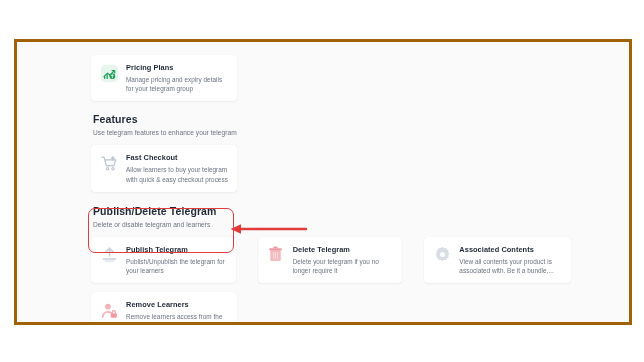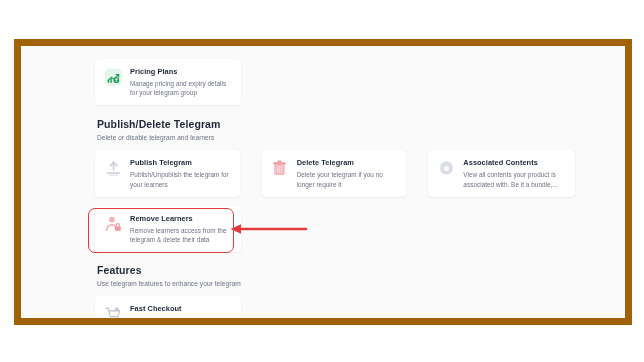--- a/index.html
+++ b/index.html
@@ -17,21 +17,21 @@
   }
 
   
   #app-panel {
     position: absolute;
     left: 14px;
     top: 39px;
     width: 618px;
     height: 286px;
     background: #fafafa;
-    border: 7px solid #a16207;
+    border: 3px solid #a16207;
     box-sizing: border-box;
     overflow: hidden;
   }
 
   .panel-inner {
     position: absolute;
     left: 74px;
     top: 0;
     width: 480px;
   }
@@ -157,20 +157,43 @@
           <div class="card-body">
             <div class="card-title">Pricing Plans</div>
             <div class="card-desc">Manage pricing and expiry details for your telegram group</div>
           </div>
         </div>
 
 
       </div>
     </div>
 
+    <div class="section" style="margin-top:12px;">
+      <div class="section-head">
+        <div class="section-title">Features</div>
+        <div class="section-sub">Use telegram features to enhance your telegram</div>
+      </div>
+      <div class="card-row" style="margin-top:7px;">
+        <div class="card">
+          <span class="card-icon">
+            <svg width="19" height="19" viewBox="0 0 24 24">
+              <path d="M2.5 4 h2.6 l2.8 10.6 h9.6 l2.3 -7.2 h-12.6" fill="none" stroke="#b9c1d0" stroke-width="1.5" stroke-linecap="round" stroke-linejoin="round"></path>
+              <circle cx="9.4" cy="18.6" r="1.5" fill="none" stroke="#b9c1d0" stroke-width="1.4"></circle>
+              <circle cx="16.4" cy="18.6" r="1.5" fill="none" stroke="#b9c1d0" stroke-width="1.4"></circle>
+              <path d="M16.2 3 v4.4 M14 5.2 h4.4" stroke="#b9c1d0" stroke-width="1.4" stroke-linecap="round"></path>
+            </svg>
+          </span>
+          <div class="card-body">
+            <div class="card-title">Fast Checkout</div>
+            <div class="card-desc">Allow learners to buy your telegram with quick &amp; easy checkout process</div>
+          </div>
+        </div>
+      </div>
+    </div>
+
     <div class="section" style="margin-top:13px;">
       <div class="section-head">
         <div class="section-title">Publish/Delete Telegram</div>
         <div class="section-sub">Delete or disable telegram and learners</div>
       </div>
       <div class="card-row" style="margin-top:7px;">
 
         <div class="card">
           <span class="card-icon">
             <svg width="19" height="19" viewBox="0 0 24 24">
@@ -222,43 +245,20 @@
             <svg width="19" height="19" viewBox="0 0 24 24">
               <circle cx="10" cy="7" r="3.6" fill="#f6b2b9"></circle>
               <path d="M3.4 20.4 c0 -3.9 3 -6.6 6.6 -6.6 c1.7 0 3.2 .6 4.4 1.6" fill="none" stroke="#f6b2b9" stroke-width="2.1" stroke-linecap="round"></path>
               <rect x="13.6" y="15.6" width="7.6" height="5.4" rx="1.1" fill="#f19aa3"></rect>
               <path d="M15.4 15.6 v-1.5 a2 2 0 0 1 4 0 v1.5" fill="none" stroke="#f19aa3" stroke-width="1.4"></path>
             </svg>
           </span>
           <div class="card-body">
             <div class="card-title">Remove Learners</div>
             <div class="card-desc">Remove learners access from the telegram &amp; delete their data</div>
-          </div>
-        </div>
-      </div>
-    </div>
-
-    <div class="section" style="margin-top:12px;">
-      <div class="section-head">
-        <div class="section-title">Features</div>
-        <div class="section-sub">Use telegram features to enhance your telegram</div>
-      </div>
-      <div class="card-row" style="margin-top:7px;">
-        <div class="card">
-          <span class="card-icon">
-            <svg width="19" height="19" viewBox="0 0 24 24">
-              <path d="M2.5 4 h2.6 l2.8 10.6 h9.6 l2.3 -7.2 h-12.6" fill="none" stroke="#b9c1d0" stroke-width="1.5" stroke-linecap="round" stroke-linejoin="round"></path>
-              <circle cx="9.4" cy="18.6" r="1.5" fill="none" stroke="#b9c1d0" stroke-width="1.4"></circle>
-              <circle cx="16.4" cy="18.6" r="1.5" fill="none" stroke="#b9c1d0" stroke-width="1.4"></circle>
-              <path d="M16.2 3 v4.4 M14 5.2 h4.4" stroke="#b9c1d0" stroke-width="1.4" stroke-linecap="round"></path>
-            </svg>
-          </span>
-          <div class="card-body">
-            <div class="card-title">Fast Checkout</div>
-            <div class="card-desc">Allow learners to buy your telegram with quick &amp; easy checkout process</div>
           </div>
         </div>
       </div>
     </div>
 
   </div>
 </div>
 
 <div id="annotation-layer">
   <div id="highlight-box"></div>

